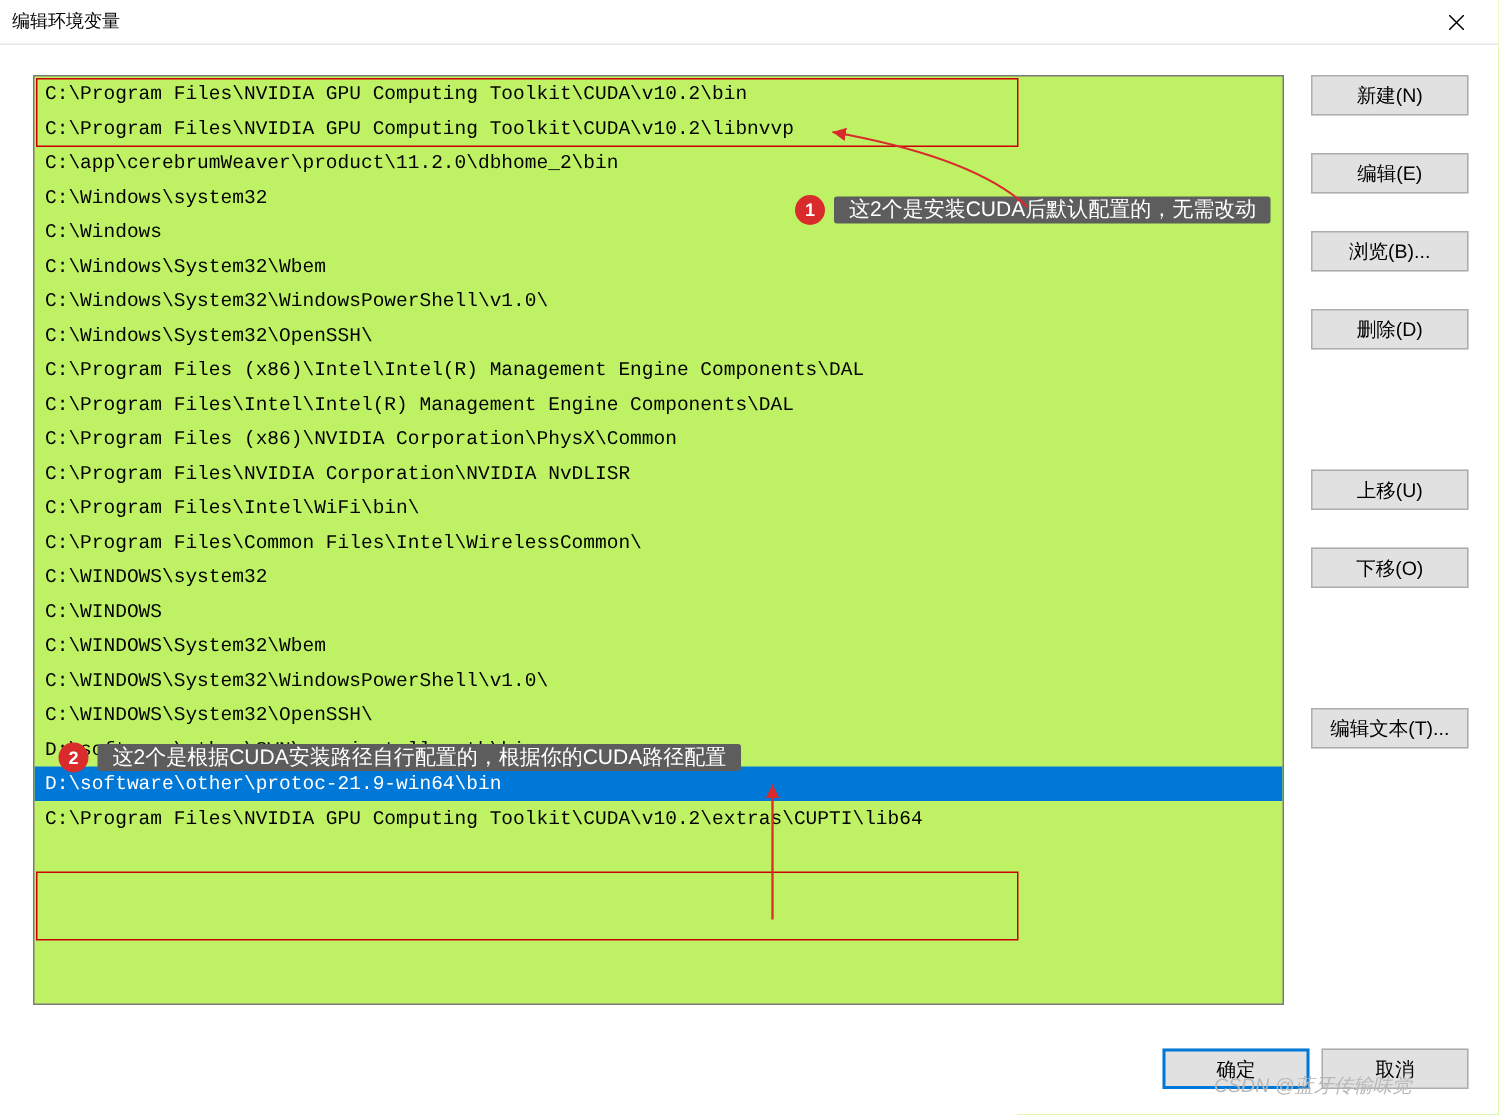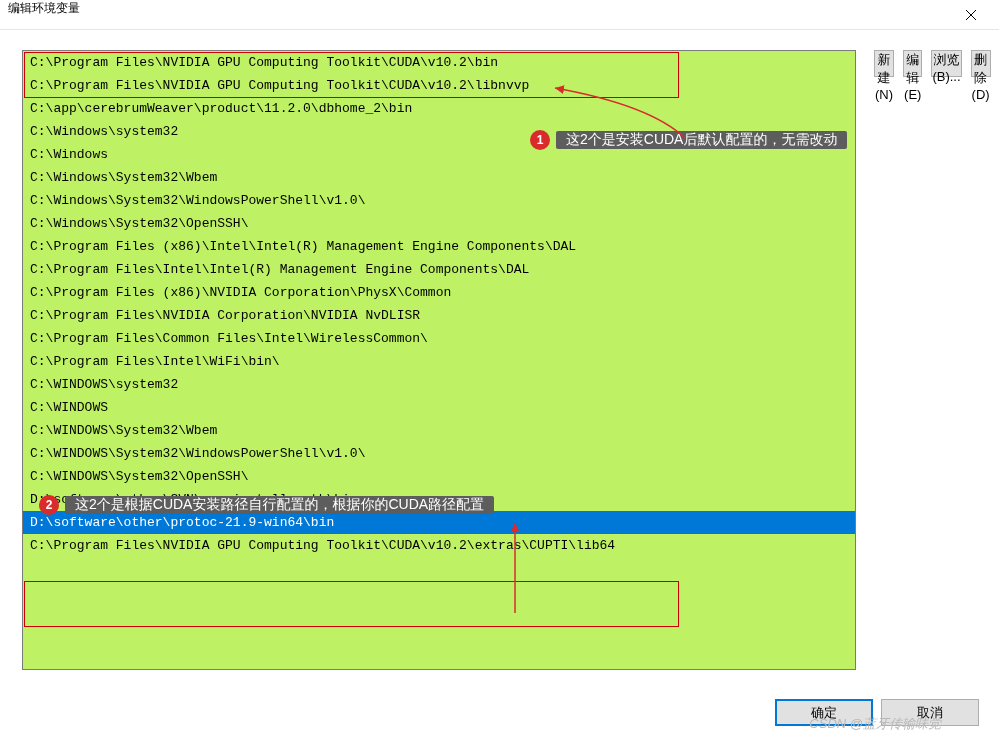--- a/index.html
+++ b/index.html
@@ -7,20 +7,21 @@
   font-family: "Microsoft YaHei", "Segoe UI", Tahoma, sans-serif;
   font-size: 13px;
   background: #fff;
   width: 999px;
   height: 743px;
   overflow: hidden;
   position: relative;
 }
 .titlebar {
   display: flex;
+  align-items: center;
   height: 30px;
   padding: 0 8px;
   background: #fff;
   border-bottom: 1px solid #e5e5e5;
 }
 .titlebar-title { flex: 1; font-size: 12px; color: #000; }
 .titlebar-close {
   width: 40px; height: 30px;
   display: flex; align-items: center; justify-content: center;
   font-size: 14px; cursor: pointer;
@@ -58,21 +59,21 @@
   border: 1px solid #c00;
   pointer-events: none;
 }
 .highlight-box-2 {
   position: absolute;
   left: 1px; top: 530px;
   width: 655px; height: 46px;
   border: 1px solid #c00;
   pointer-events: none;
 }
-.sidebar { width: 105px; display: flex; flex-direction: row; gap: 9px; }
+.sidebar { width: 105px; display: flex; flex-direction: column; gap: 25px; }
 .sidebar button {
   width: 100%;
   height: 27px;
   background: #e1e1e1;
   border: 1px solid #adadad;
   font-size: 13px;
   cursor: pointer;
 }
 .sidebar .gap { height: 30px; }
 .footer {
@@ -146,22 +147,22 @@
         <div class="list-item">C:\app\cerebrumWeaver\product\11.2.0\dbhome_2\bin</div>
         <div class="list-item">C:\Windows\system32</div>
         <div class="list-item">C:\Windows</div>
         <div class="list-item">C:\Windows\System32\Wbem</div>
         <div class="list-item">C:\Windows\System32\WindowsPowerShell\v1.0\</div>
         <div class="list-item">C:\Windows\System32\OpenSSH\</div>
         <div class="list-item">C:\Program Files (x86)\Intel\Intel(R) Management Engine Components\DAL</div>
         <div class="list-item">C:\Program Files\Intel\Intel(R) Management Engine Components\DAL</div>
         <div class="list-item">C:\Program Files (x86)\NVIDIA Corporation\PhysX\Common</div>
         <div class="list-item">C:\Program Files\NVIDIA Corporation\NVIDIA NvDLISR</div>
+        <div class="list-item">C:\Program Files\Intel\WiFi\bin\</div>
         <div class="list-item">C:\Program Files\Common Files\Intel\WirelessCommon\</div>
-        <div class="list-item">C:\Program Files\Intel\WiFi\bin\</div>
         <div class="list-item">C:\WINDOWS\system32</div>
         <div class="list-item">C:\WINDOWS</div>
         <div class="list-item">C:\WINDOWS\System32\Wbem</div>
         <div class="list-item">C:\WINDOWS\System32\WindowsPowerShell\v1.0\</div>
         <div class="list-item">C:\WINDOWS\System32\OpenSSH\</div>
         <div class="list-item">D:\software\other\SVN\svn_install_path\bin</div>
         <div class="list-item selected">D:\software\other\protoc-21.9-win64\bin</div>
         <div class="list-item">C:\Program Files\NVIDIA GPU Computing Toolkit\CUDA\v10.2\extras\CUPTI\lib64</div>
       </div>
     <div class="highlight-box-1"></div>

